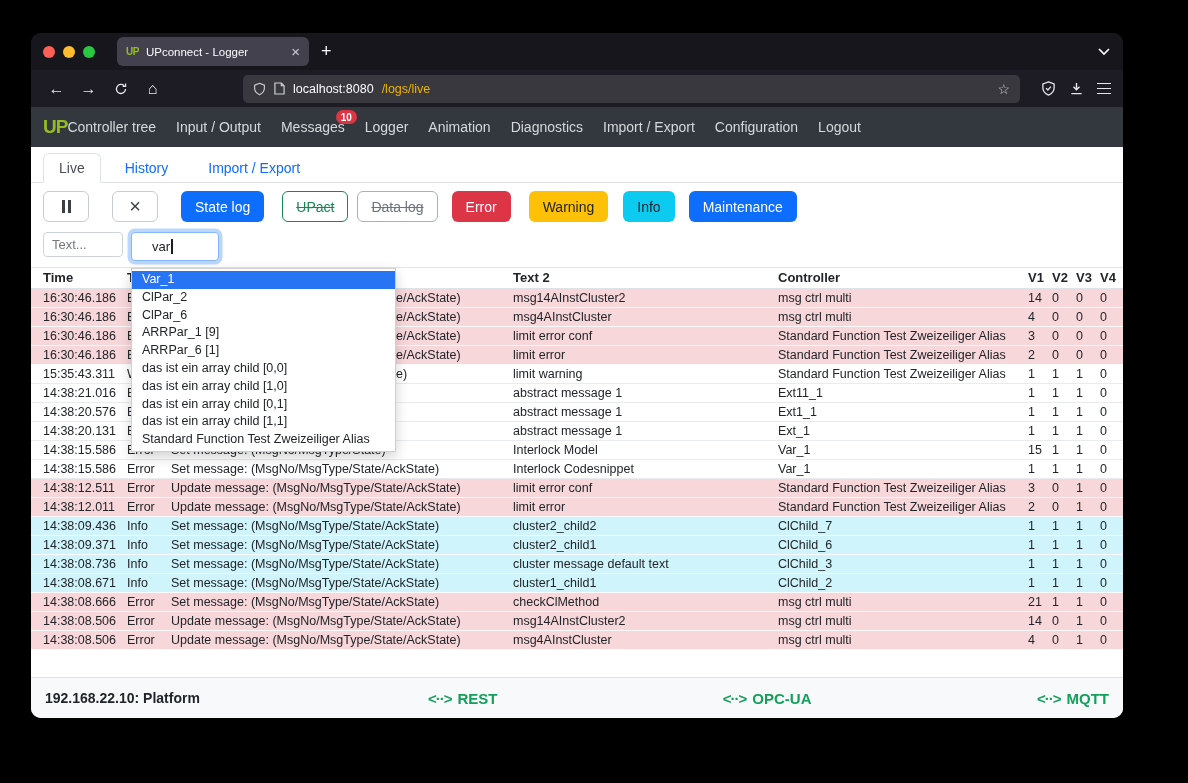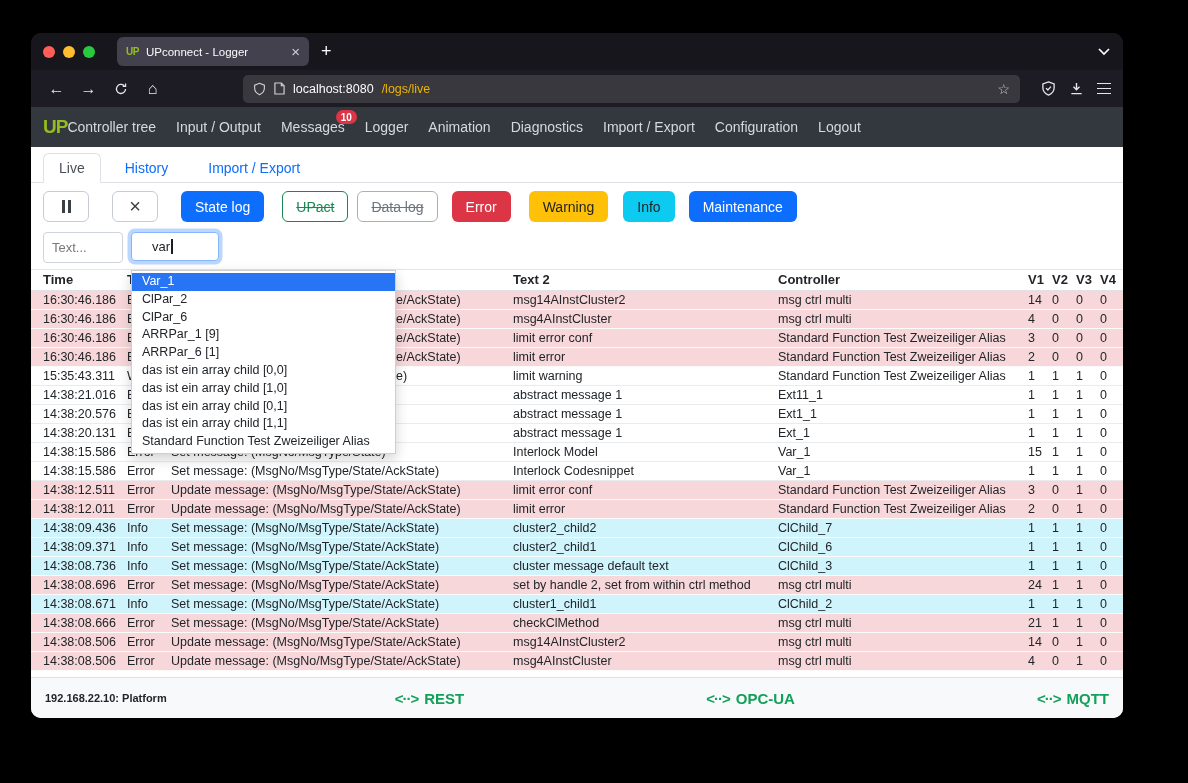--- a/index.html
+++ b/index.html
@@ -60,21 +60,21 @@
   .x-glyph { font-size:20px; line-height:1; color:#3a3f44; margin-top:-2px; }
   .btn-primary { background:var(--accent); color:#fff; }
   .btn-danger  { background:var(--error); color:#fff; }
   .btn-warning { background:var(--warning); color:#1d2025; }
   .btn-info    { background:var(--info); color:#1d2025; }
   .btn-outline-success  { border-color:var(--success); color:var(--success); text-decoration:line-through; }
   .btn-outline-secondary{ border-color:#a9b1b8; color:#6c757d; text-decoration:line-through; }
   .m23{margin-left:23px}.m18{margin-left:18px}.m15{margin-left:15px}.m14{margin-left:14px}.m9{margin-left:9px}
 
   .filters { flex:0 0 auto; display:flex; gap:8px; padding:2px 12px 6px; position:relative; }
-  .text-input { width:80px; height:31px; border:1px solid #ced4da; border-radius:4px; padding:0 8px;
+  .text-input { width:80px; height:25px; border:1px solid #ced4da; border-radius:4px; padding:0 8px;
                 font-size:13px; font-family:inherit; color:#212529; outline:none; }
   .text-input::placeholder { color:#74797e; }
   .fake-input { width:88px; height:29px; background:#fff; border:1px solid #86b7fe; border-radius:4px;
                 padding:0 20px; font-size:13px; display:flex; align-items:center;
                 box-shadow:0 0 0 3.5px rgba(13,110,253,.28); }
   .caret { width:1.5px; height:15px; background:#1b1e21; margin-left:1px; }
 
   .autocomplete { position:absolute; left:100px; top:calc(100% + 1px); width:265px; background:#fff;
                   border:1px solid #cfcfcf; box-shadow:0 5px 12px rgba(0,0,0,.18); z-index:60; padding:2px 0; }
   .ac-item { font-size:12.5px; line-height:17.8px; padding:0 10px; color:#212529; white-space:nowrap;
@@ -87,21 +87,21 @@
   .log-table td { font-size:12.5px; line-height:14px; padding:2px 8px; padding-left:0;
                   white-space:nowrap; overflow:hidden; }
   .log-table th:first-child, .log-table td:first-child { padding-left:12px; }
   .log-table th:nth-child(n+6), .log-table td:nth-child(n+6) { padding-right:4px; }
   tr.plain td { border-bottom:1px solid #e9ecef; }
   tr.error td { background:var(--row-error); border-bottom:1px solid #fbfbfc; }
   tr.info td  { background:var(--row-info);  border-bottom:1px solid #fbfbfc; }
 
   .statusbar { margin-top:auto; height:41px; flex:0 0 auto; background:#f8f9fa; border-top:1px solid #dee2e6;
                display:flex; align-items:center; padding:0 14px; }
-  .platform { font-size:11px; font-weight:600; color:#212529; white-space:nowrap; }
+  .platform { font-size:14px; font-weight:600; color:#212529; white-space:nowrap; }
   .conns { flex:1; display:flex; align-items:center; justify-content:space-between; padding-left:228px; }
   .conn { display:flex; align-items:center; gap:6px; color:var(--status-green); font-size:15px; font-weight:600; }
   .conn-icon { letter-spacing:-1px; font-weight:700; }
   svg { display:block; }
 </style>
 </head>
 <body>
 
 <div class="window">
 
@@ -409,31 +409,20 @@
             <td>14:38:08.736</td>
             <td>Info</td>
             <td>Set message: (MsgNo/MsgType/State/AckState)</td>
             <td>cluster message default text</td>
             <td>ClChild_3</td>
             <td>1</td>
             <td>1</td>
             <td>1</td>
             <td>0</td>
           </tr>
-          <tr class="error">
-            <td>14:38:08.696</td>
-            <td>Error</td>
-            <td>Set message: (MsgNo/MsgType/State/AckState)</td>
-            <td>set by handle 2, set from within ctrl method</td>
-            <td>msg ctrl multi</td>
-            <td>24</td>
-            <td>1</td>
-            <td>1</td>
-            <td>0</td>
-          </tr>
           <tr class="info">
             <td>14:38:08.671</td>
             <td>Info</td>
             <td>Set message: (MsgNo/MsgType/State/AckState)</td>
             <td>cluster1_child1</td>
             <td>ClChild_2</td>
             <td>1</td>
             <td>1</td>
             <td>1</td>
             <td>0</td>

